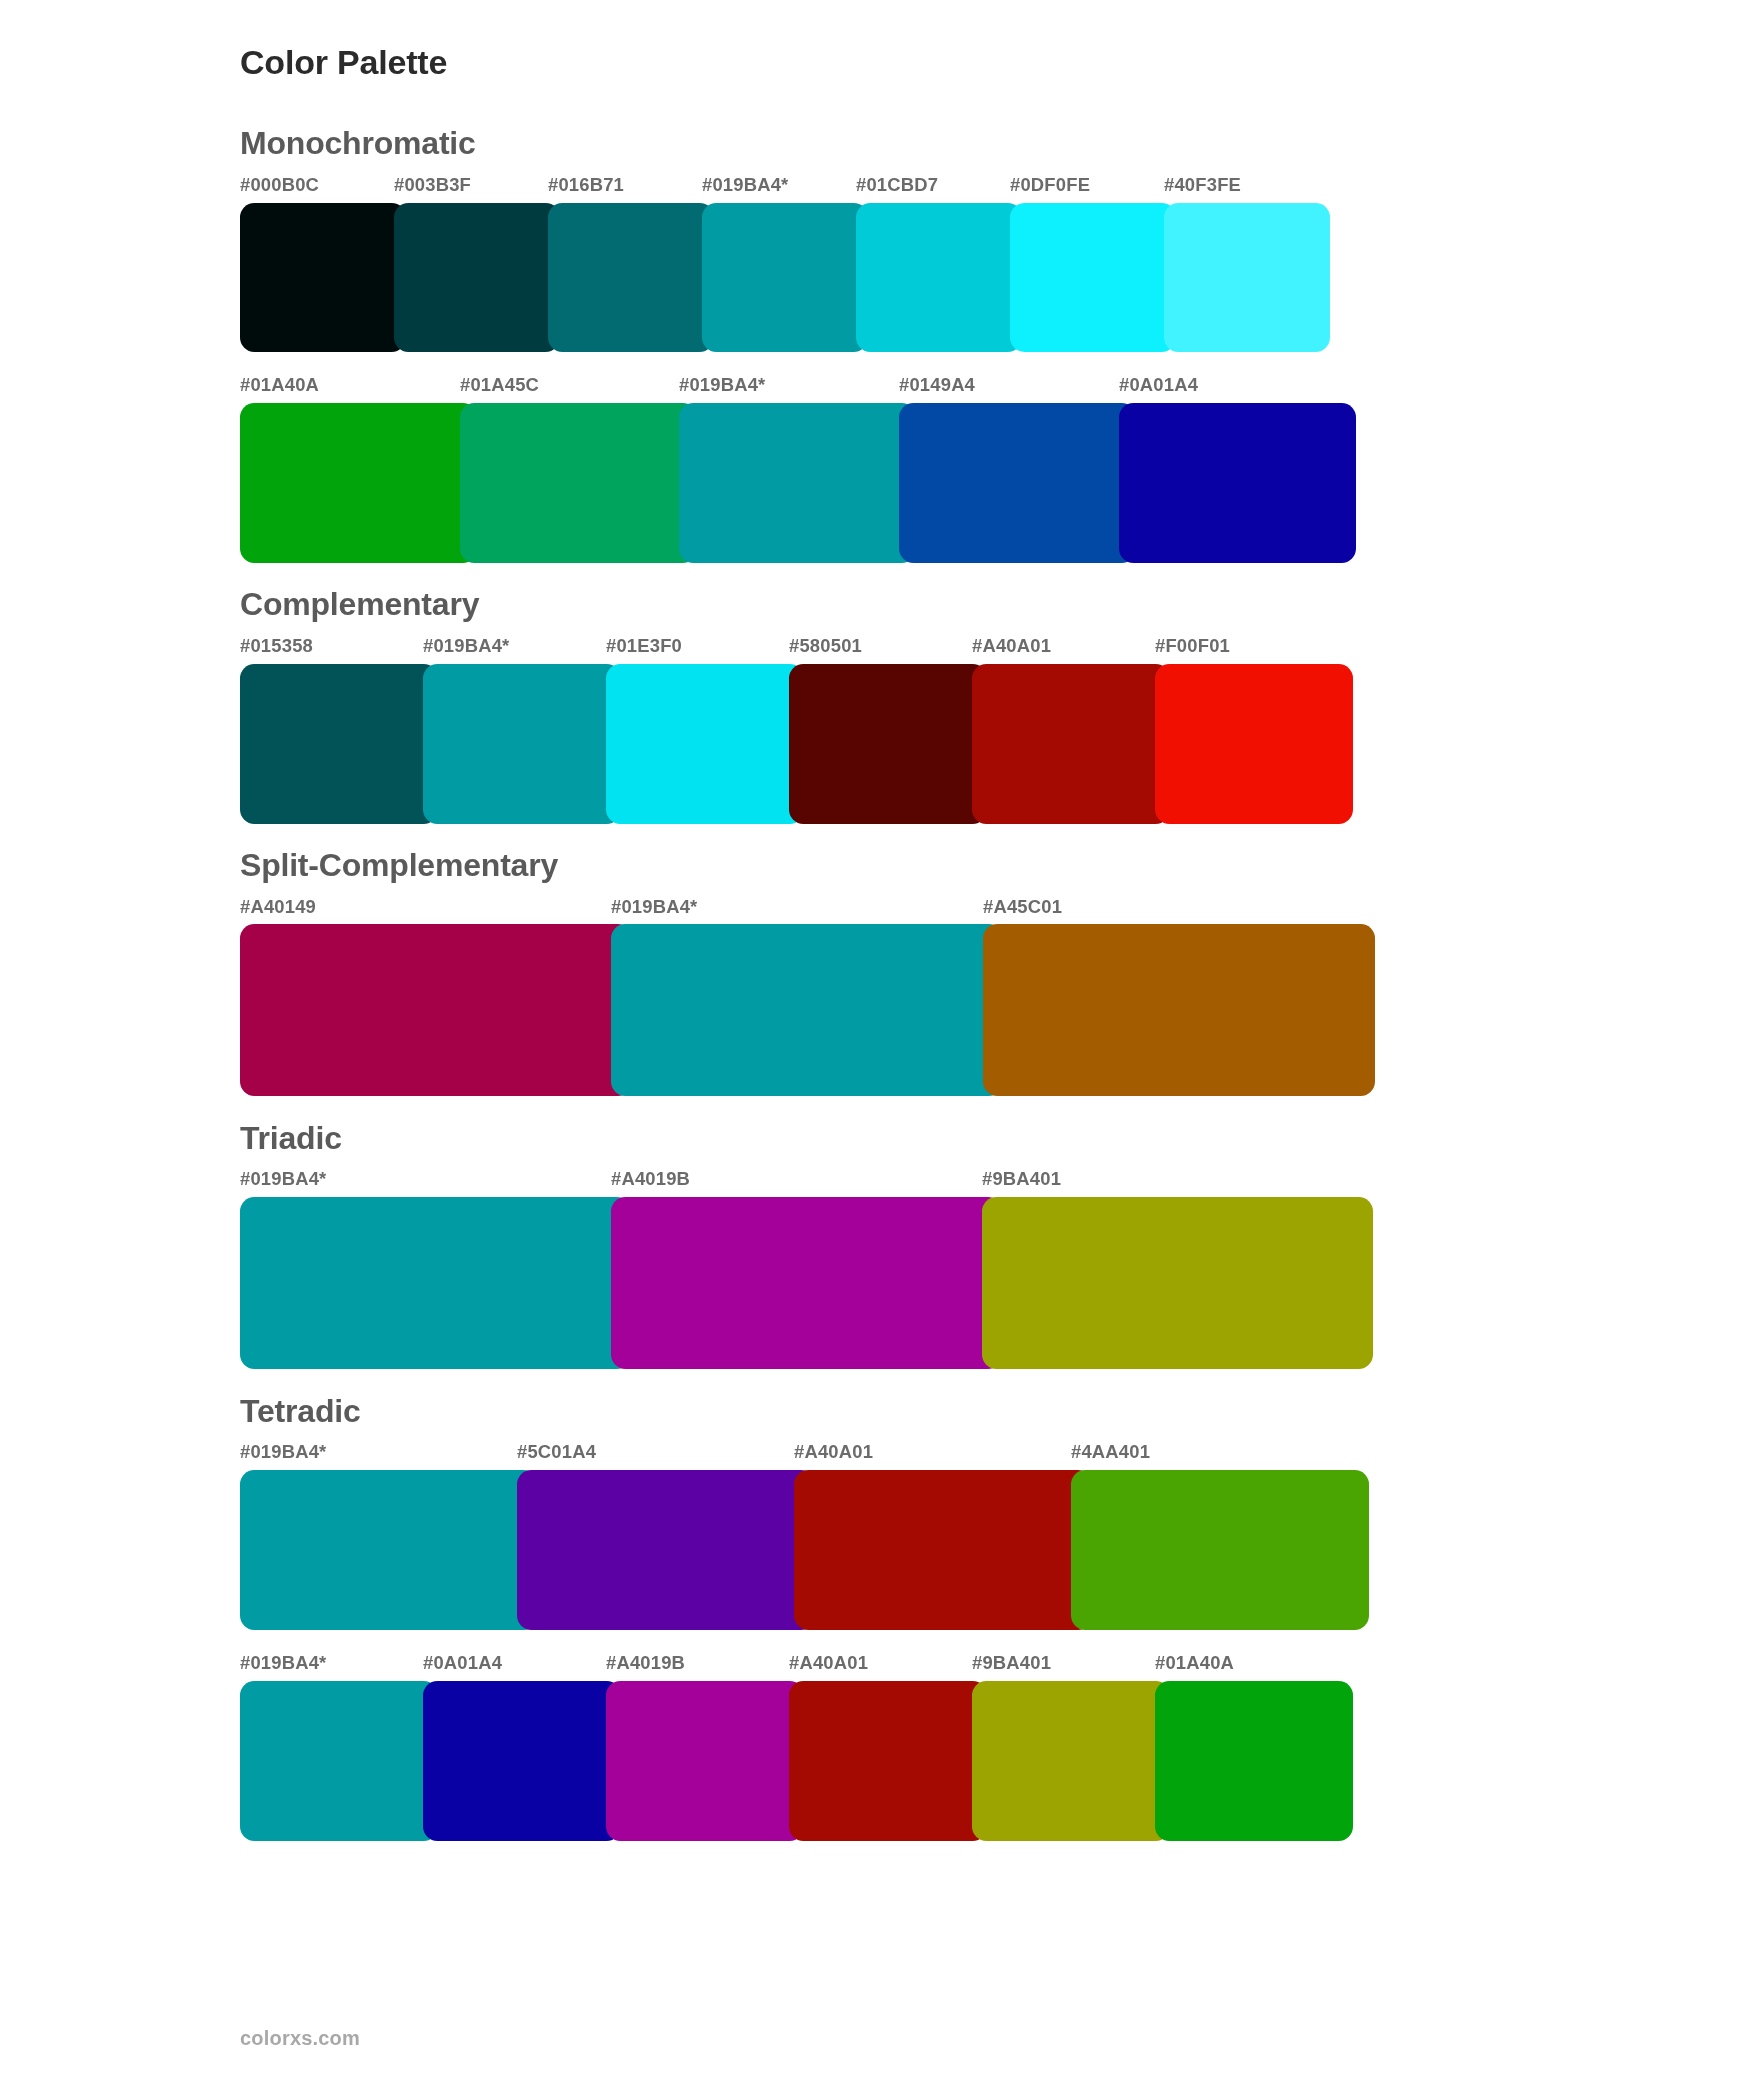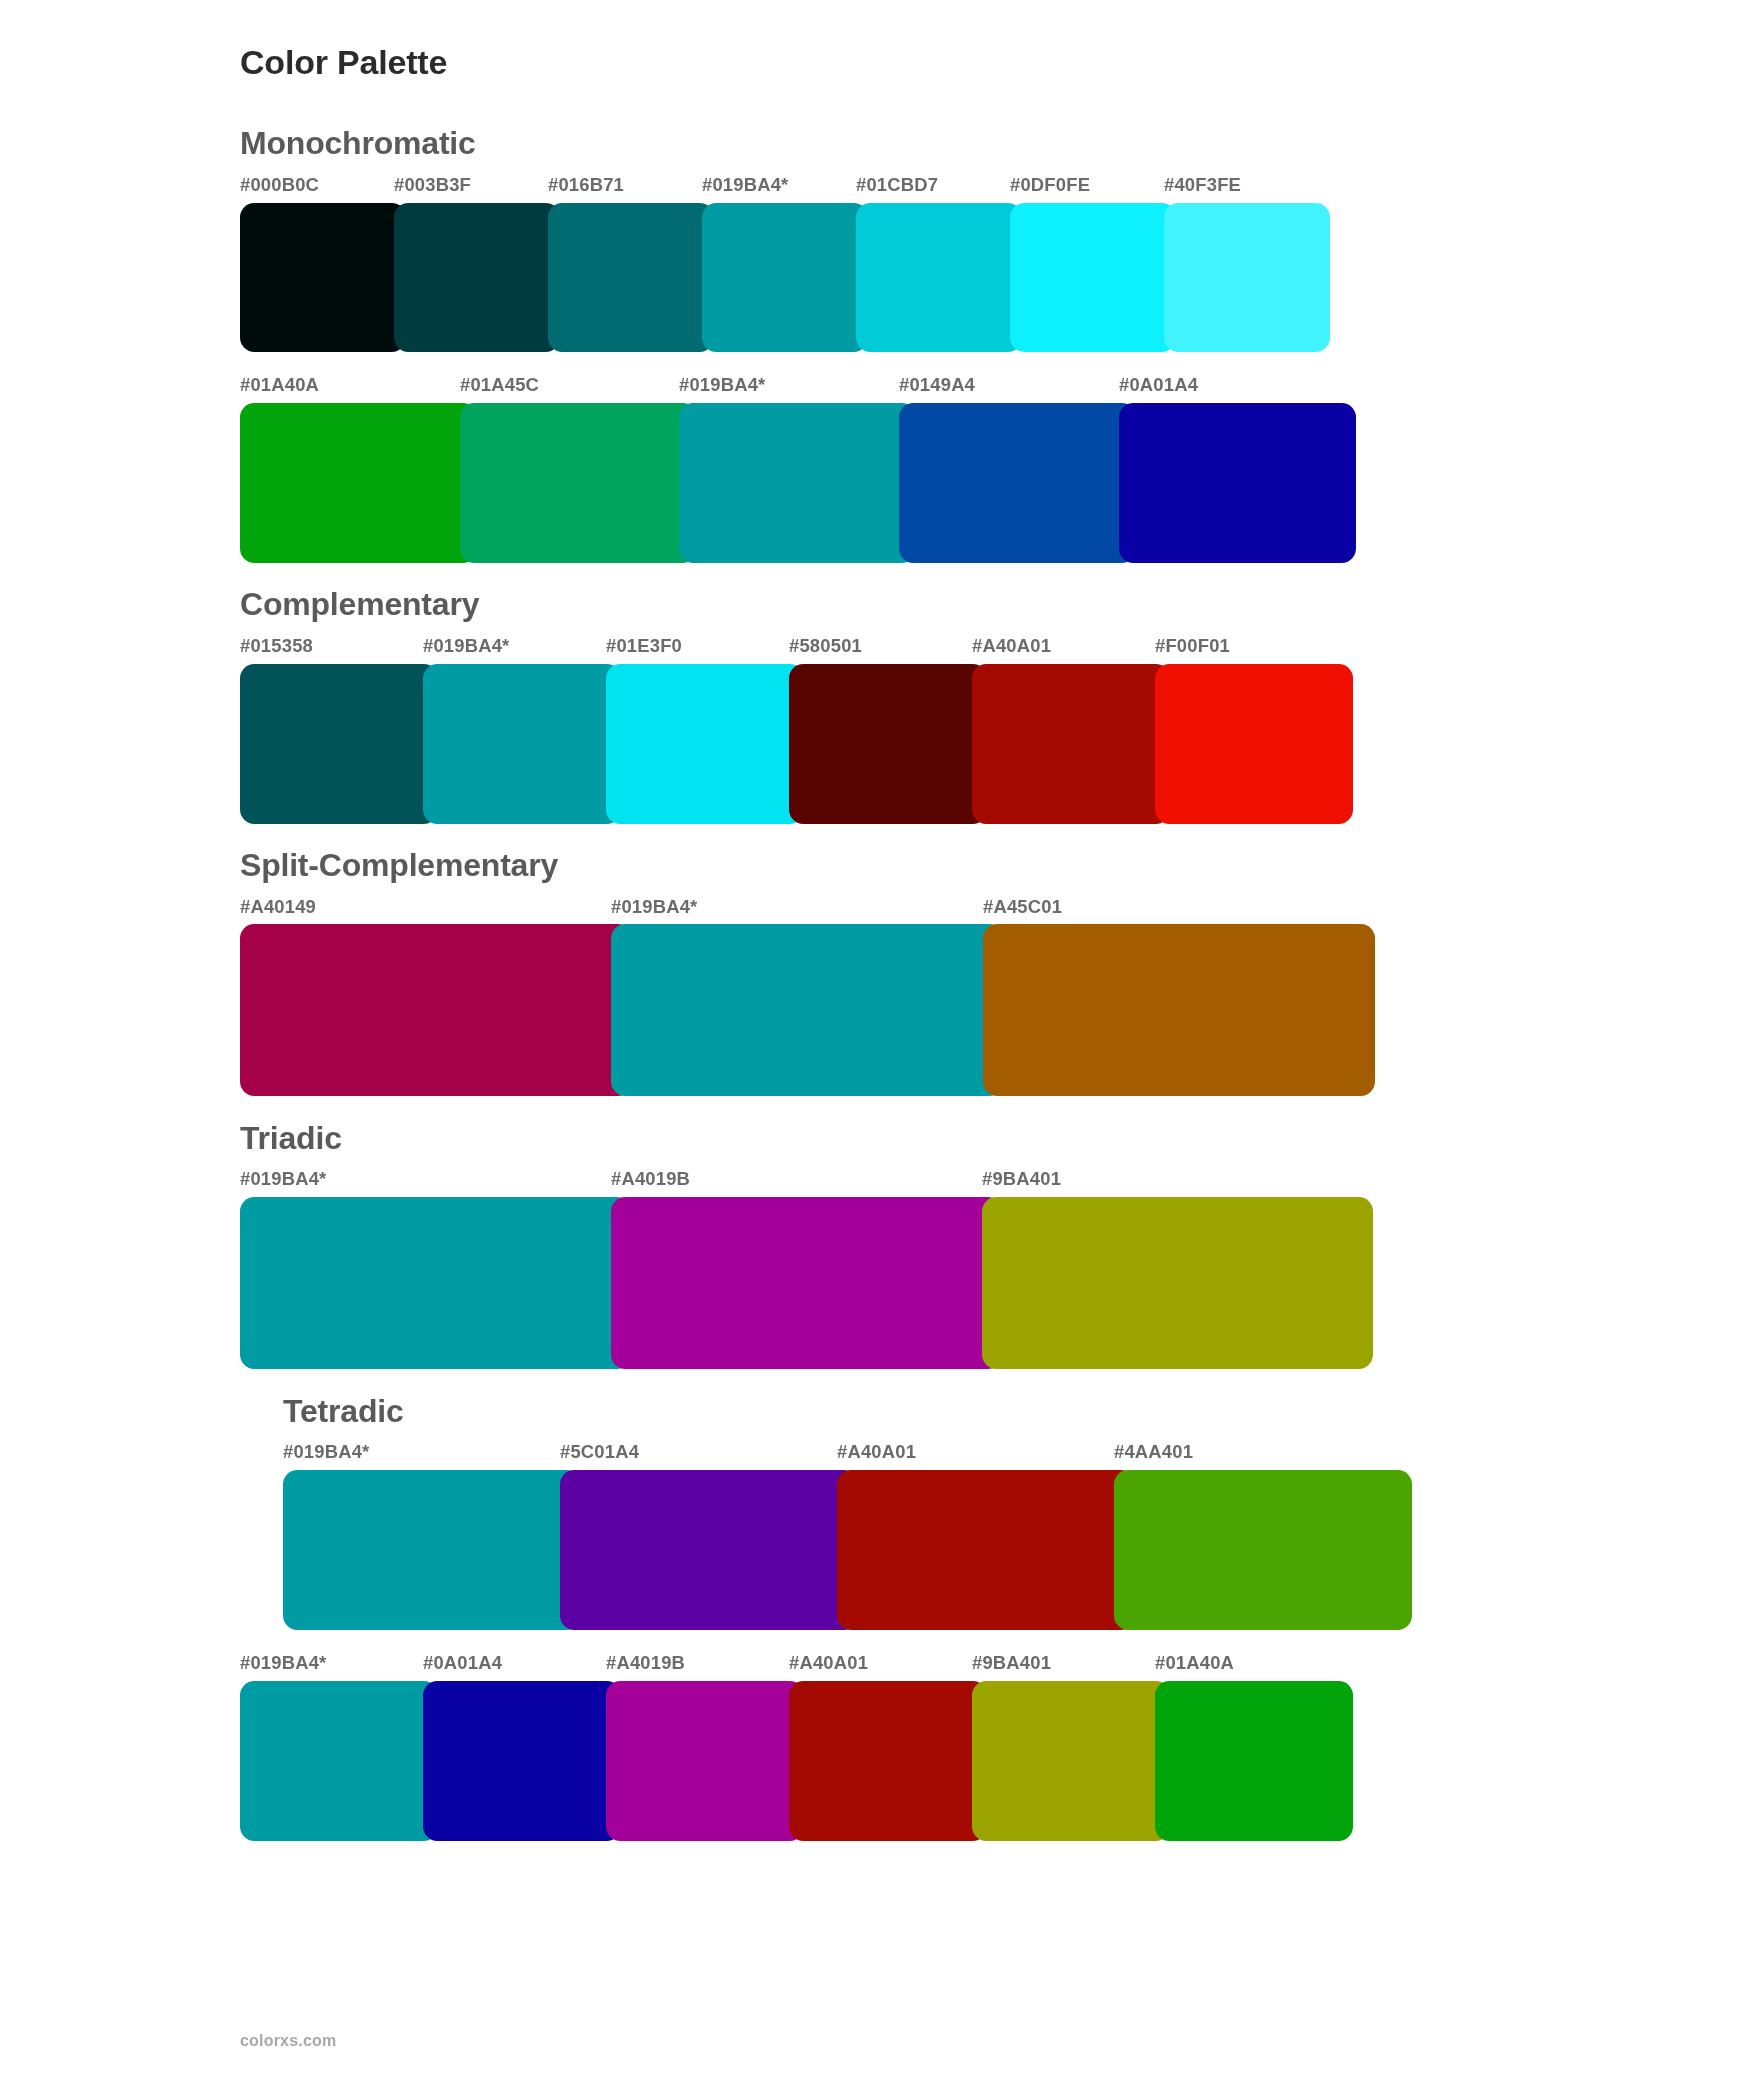--- a/index.html
+++ b/index.html
@@ -93,21 +93,21 @@
     position: absolute;
     top: 0;
     height: 149px;
     border-radius: 14.4px;
   }
 
   .footer {
     position: absolute;
     left: 240px;
     bottom: 27px;
-    font-size: 16px;
+    font-size: 20px;
     font-weight: 700;
     color: #a8a8a8;
     letter-spacing: 0.2px;
   }
 </style>
 </head>
 <body>
 
 <div class="page">
 
@@ -191,21 +191,21 @@
           <div class="swatch-label" style="left: 0px;">#019BA4*</div>
           <div class="swatch-label" style="left: 371px;">#A4019B</div>
           <div class="swatch-label" style="left: 742px;">#9BA401</div>
         </div>
         <div class="swatch-row" style="height: 172px;">
           <div class="swatch" title="#019BA4*" style="left: 0px; width: 391px; height: 172px; background: rgb(1, 155, 164); z-index: 1;"></div>
           <div class="swatch" title="#A4019B" style="left: 371px; width: 391px; height: 172px; background: rgb(164, 1, 155); z-index: 2;"></div>
           <div class="swatch" title="#9BA401" style="left: 742px; width: 391px; height: 172px; background: rgb(155, 164, 1); z-index: 3;"></div>
         </div>
       </div>
-      <div class="section" style="margin-bottom: 22.4px; margin-left: 43px;">
+      <div class="section" style="margin-bottom: 22.4px;">
         <div class="section-title">Tetradic</div>
         <div class="swatch-labels">
           <div class="swatch-label" style="left: 0px;">#019BA4*</div>
           <div class="swatch-label" style="left: 277px;">#5C01A4</div>
           <div class="swatch-label" style="left: 554px;">#A40A01</div>
           <div class="swatch-label" style="left: 831px;">#4AA401</div>
         </div>
         <div class="swatch-row" style="height: 160px;">
           <div class="swatch" title="#019BA4*" style="left: 0px; width: 298px; height: 160px; background: rgb(1, 155, 164); z-index: 1;"></div>
           <div class="swatch" title="#5C01A4" style="left: 277px; width: 298px; height: 160px; background: rgb(92, 1, 164); z-index: 2;"></div>

